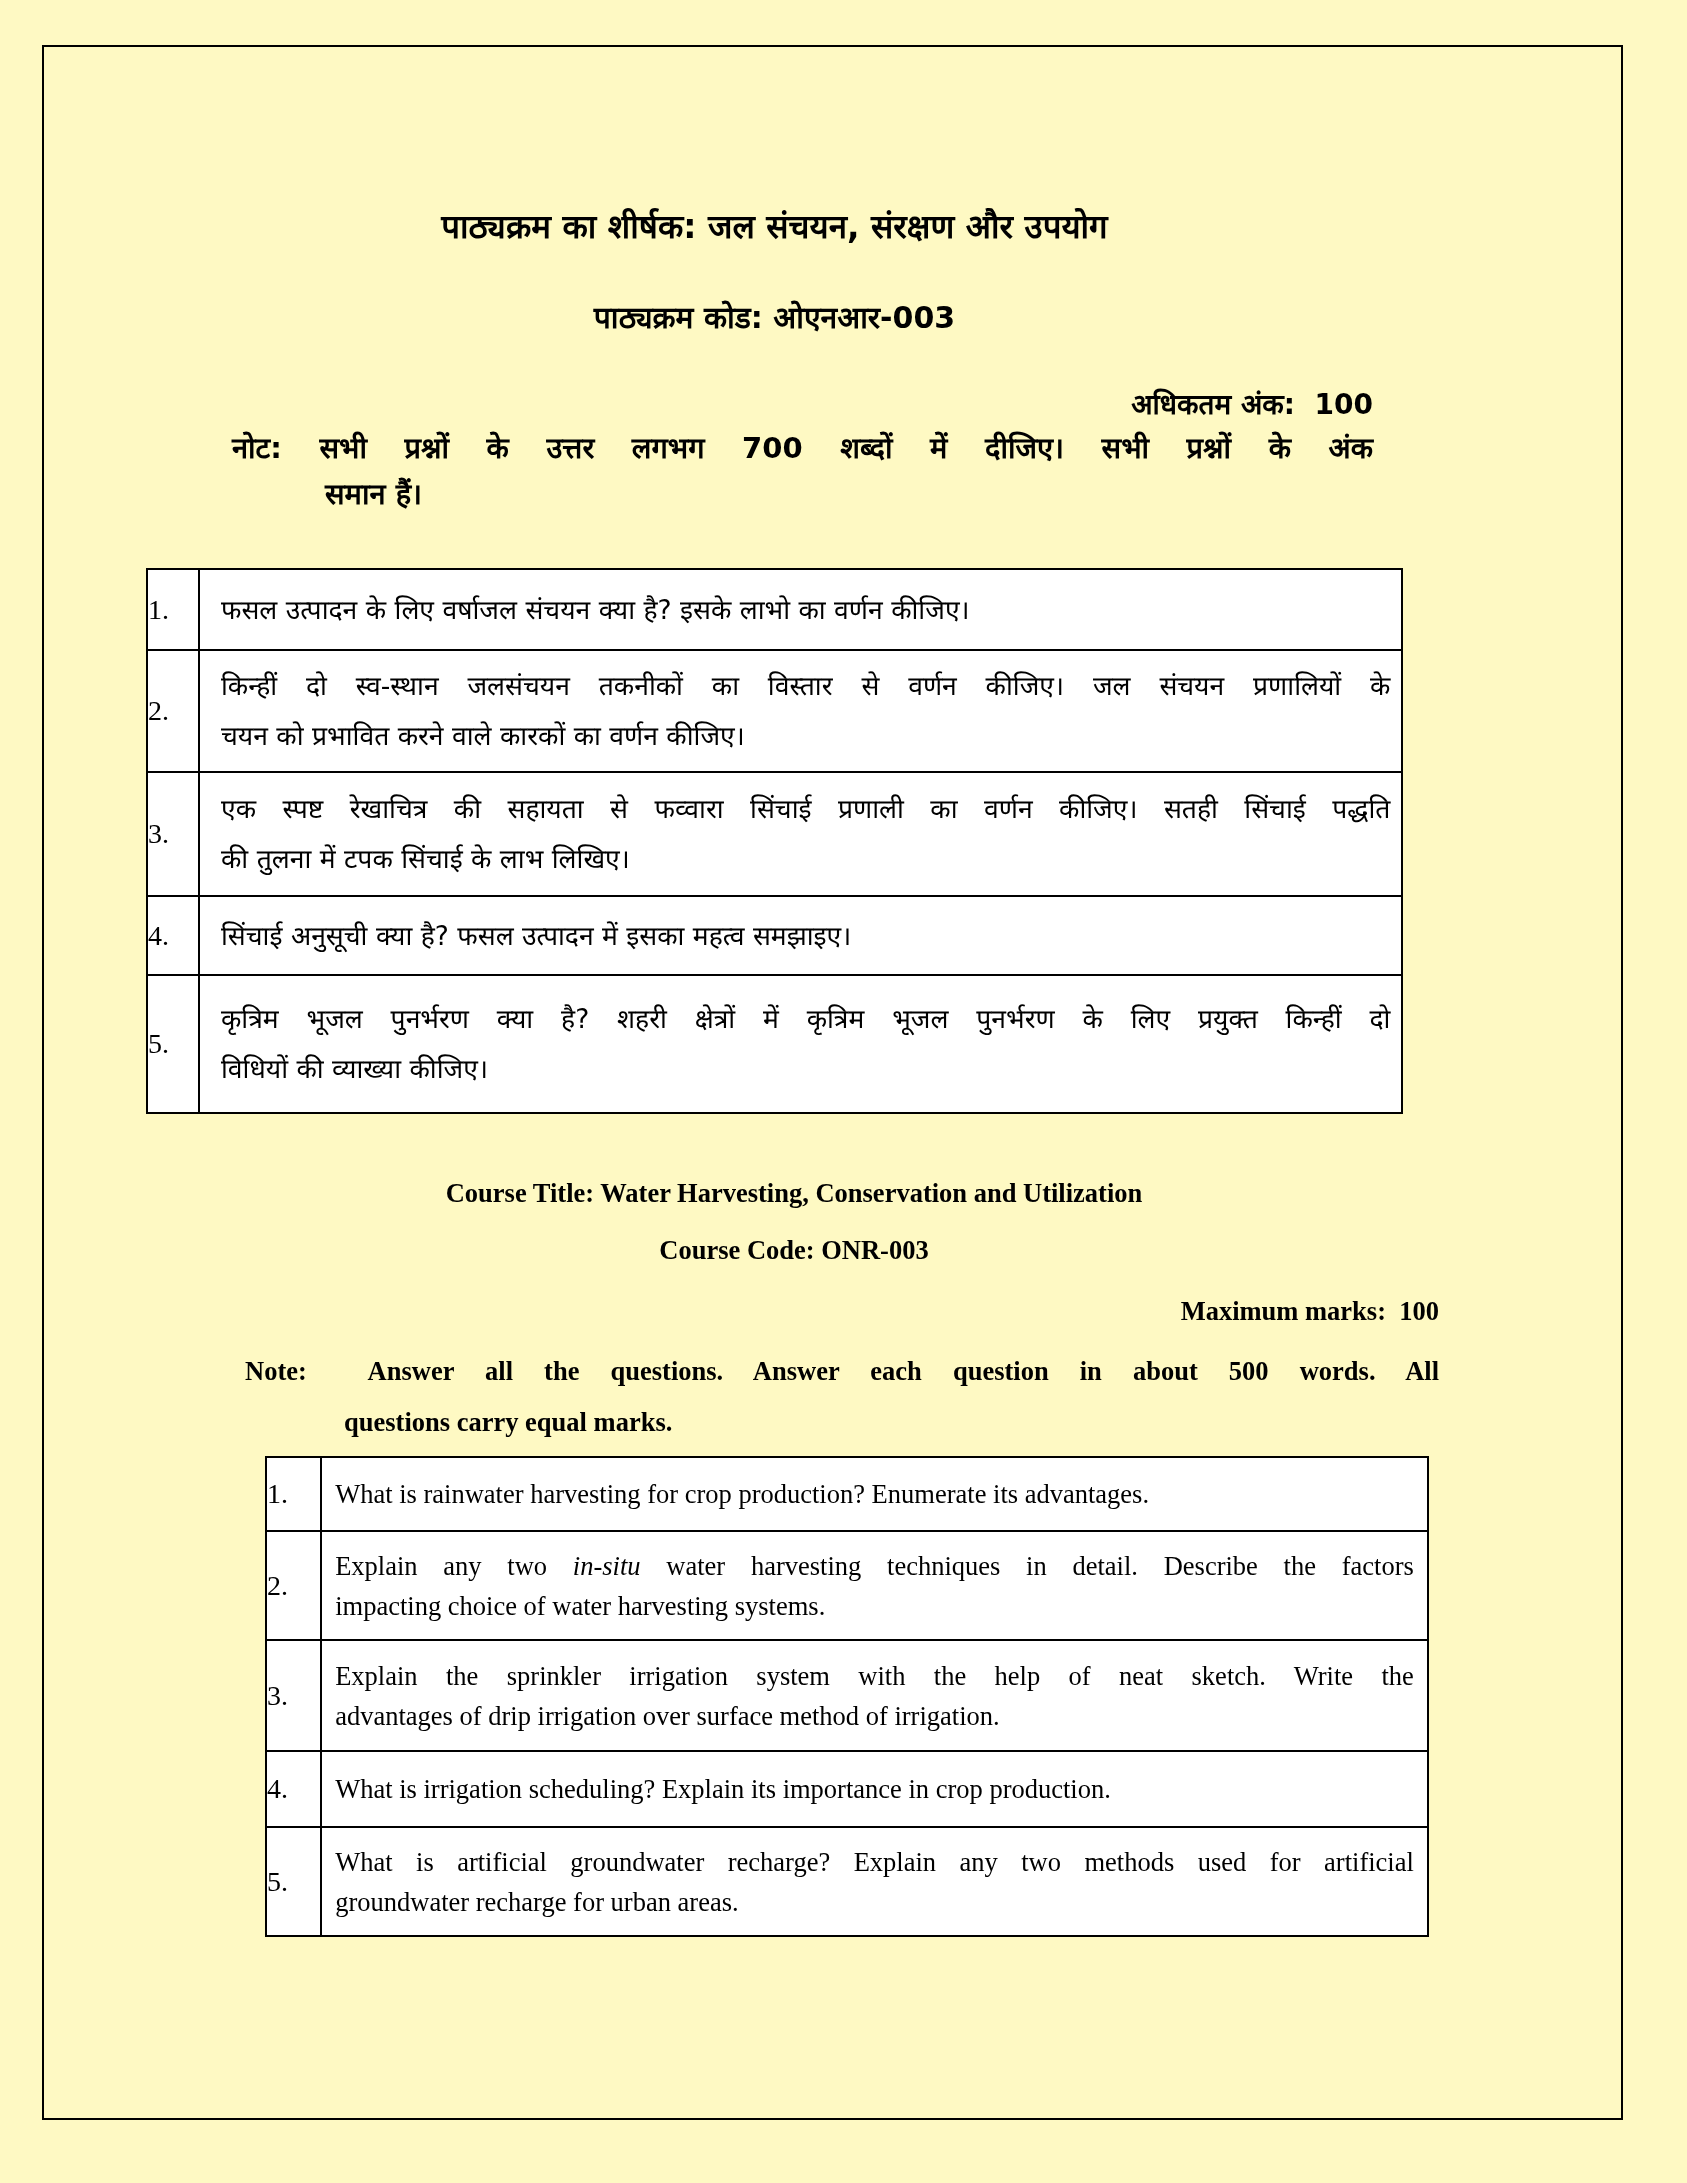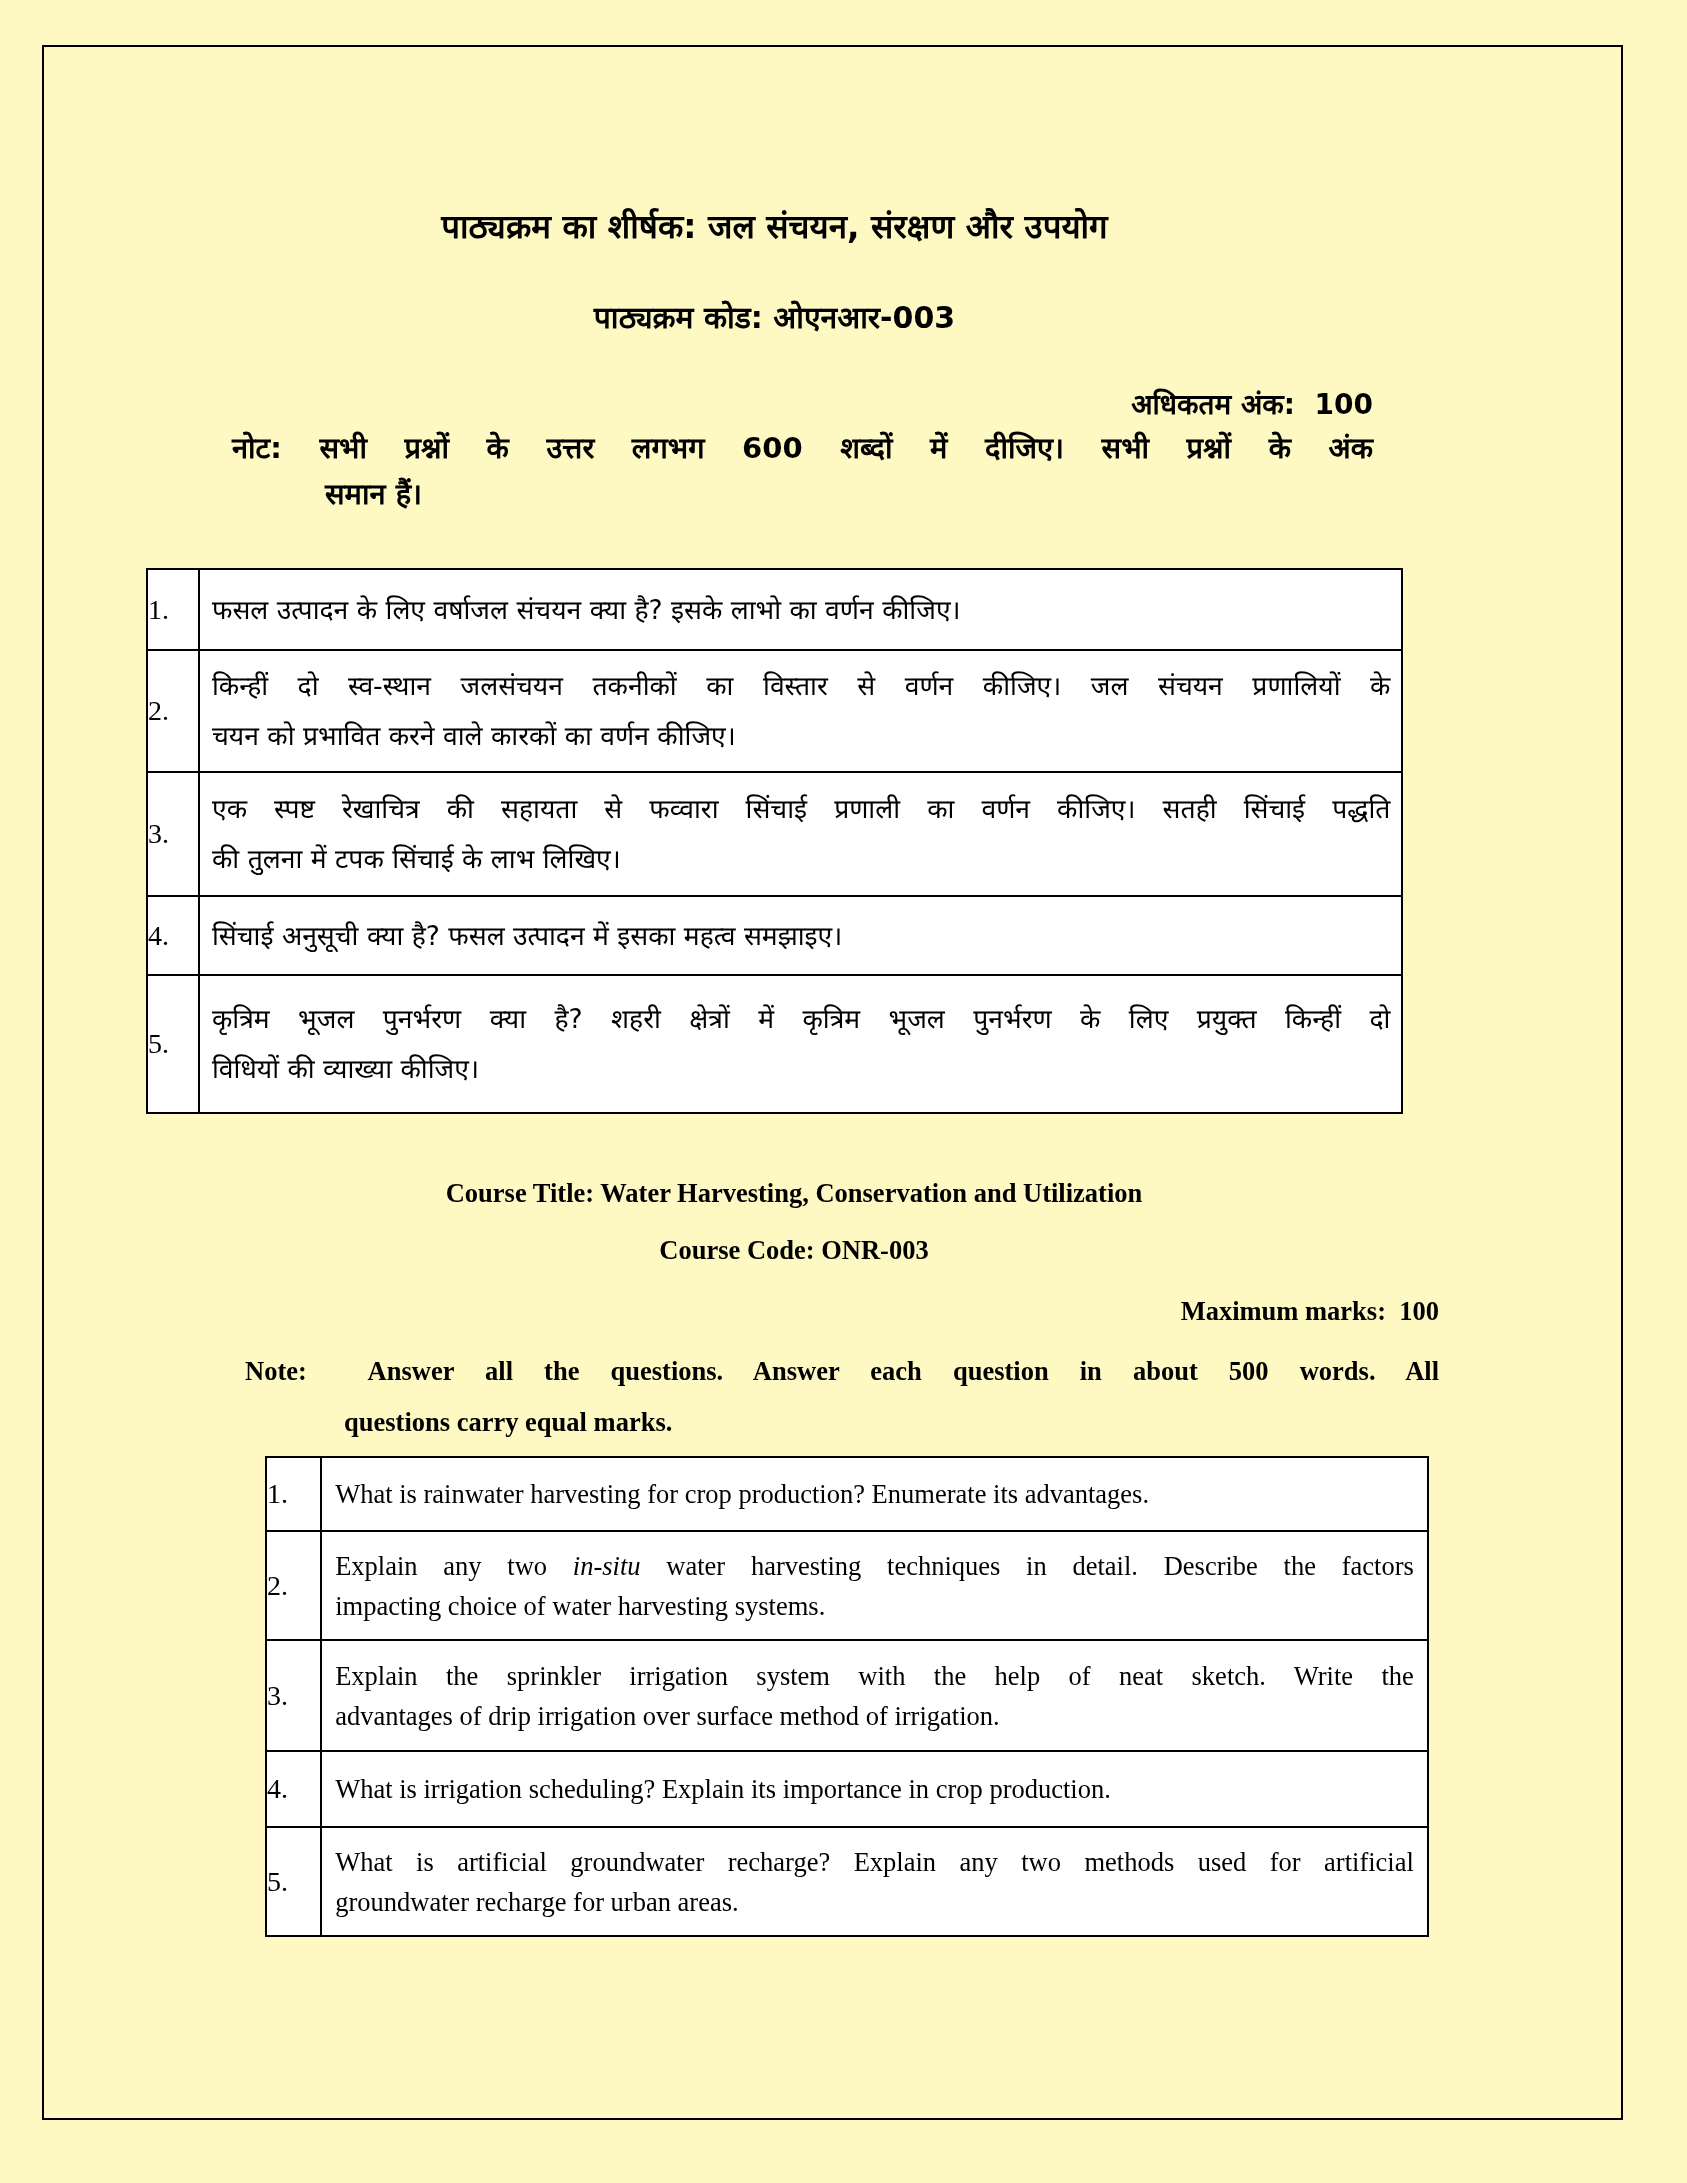--- a/index.html
+++ b/index.html
@@ -83,21 +83,21 @@
     font-size:28px;
     padding-left:9.3px;
     vertical-align:middle;
   }
   .hi-q td.q-no { width:50px; }
   .en-q td.q-no { width:53px; }
 
   .hi-q td.q-text {
     font-family:"DejaVu Sans", sans-serif;
     font-size:26.5px; line-height:50px;
-    padding-left:12px; padding-right:10.6px;
+    padding-left:21px; padding-right:10.6px;
   }
   .en-q td.q-text {
     font-family:Liberation Serif, serif;
     font-size:26.5px; line-height:40px;
     padding-left:13.2px; padding-right:13.2px;
   }
   .hi-q tr.r1 { height:81px; }
   .hi-q tr.r2 { height:122px; }
   .hi-q tr.r3 { height:124px; }
   .hi-q tr.r4 { height:79px; }
@@ -116,21 +116,21 @@
 <body>
 
 <div class="page">
   <div class="frame"></div>
 
   <div class="abs hi-title">पाठ्यक्रम का शीर्षक: जल संचयन, संरक्षण और उपयोग</div>
   <div class="abs hi-code">पाठ्यक्रम कोड: ओएनआर-003</div>
   <div class="abs hi-marks">अधिकतम अंक:&nbsp; 100</div>
 
   <div class="abs hi-note">
-    <div class="l1"><span>नोट:</span> <span>सभी प्रश्नों के उत्तर लगभग 600 शब्दों में दीजिए। सभी प्रश्नों के अंक</span></div>
+    <div class="l1"><span>नोट:</span> <span>सभी प्रश्नों के उत्तर लगभग 700 शब्दों में दीजिए। सभी प्रश्नों के अंक</span></div>
     <div class="l2">समान हैं।</div>
   </div>
 
   <div class="abs hi-table-wrap">
     <table class="qtable hi-q">
       <tbody>
           <tr class="r1">
         <td class="q-no">1.</td>
         <td class="q-text">
           <div class="line">फसल उत्पादन के लिए वर्षाजल संचयन क्या है? इसके लाभो का वर्णन कीजिए।</div>

